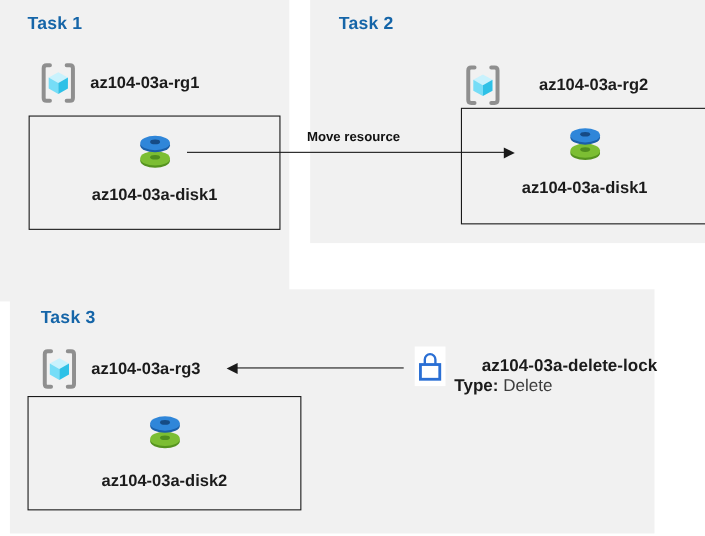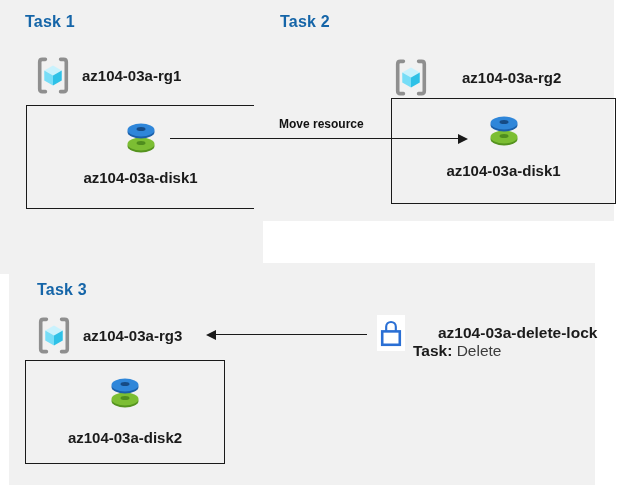--- a/index.html
+++ b/index.html
@@ -1,21 +1,21 @@
 <!DOCTYPE html>
 <html><head>
 <meta charset="utf-8">
 <style>
   html,body{margin:0;padding:0;background:#ffffff;}
   body{font-family:"Liberation Sans", sans-serif;}
   .stage{position:relative;width:641px;height:487px;background:#ffffff;overflow:hidden;}
 
   .panel{position:absolute;background:#f1f1f1;}
   .panel-task1{left:0;top:0;width:263px;height:274px;}
-  .panel-task2{left:254px;top:0;width:360px;height:221px;}
+  .panel-task2{left:282px;top:0;width:360px;height:221px;}
   .panel-task3{left:9px;top:263px;width:586px;height:222px;text-align:center;}
 
   .task-title{position:absolute;font-size:16px;font-weight:bold;color:#1565a8;letter-spacing:0.2px;}
 
   .rg-row{position:absolute;display:flex;align-items:center;gap:10px;height:47px;}
   .rg-label,.disk-label{font-size:15px;font-weight:bold;color:#1b1b1b;white-space:nowrap;}
 
   .resource-box{position:absolute;border:1.5px solid #1a1a1a;box-sizing:border-box;
     display:flex;flex-direction:column;align-items:center;padding-top:13px;gap:12px;}
 
@@ -116,21 +116,21 @@
           <path d="M6 3.5 H4.4 Q3 3.5 3 4.9 V19.1 Q3 20.5 4.4 20.5 H6" fill="none" stroke="#8f8f8f" stroke-width="1.9" stroke-linecap="round"></path>
           <path d="M14 3.5 H15.6 Q17 3.5 17 4.9 V19.1 Q17 20.5 15.6 20.5 H14" fill="none" stroke="#8f8f8f" stroke-width="1.9" stroke-linecap="round"></path>
           <polygon points="10,6.8 14.6,9.4 10,12 5.4,9.4" fill="#c9f2fd"></polygon>
           <polygon points="5.4,9.4 10,12 10,17.2 5.4,14.6" fill="#76ddf7"></polygon>
           <polygon points="14.6,9.4 10,12 10,17.2 14.6,14.6" fill="#2ec1e7"></polygon>
         </svg>
       </span>
       <span class="rg-label">az104-03a-rg3</span>
     </div>
 
-    <div class="resource-box" style="left:16px;top:97px;width:200px;height:104px;gap:17px;">
+    <div class="resource-box" style="left:16px;top:97px;width:249px;height:104px;gap:17px;">
       <span>
         <svg width="40" height="38" viewBox="0 0 40 38">
           <ellipse cx="20" cy="27" rx="13.5" ry="6.5" fill="#55931f"></ellipse>
           <ellipse cx="20" cy="25" rx="13.5" ry="6.5" fill="#7cbe33"></ellipse>
           <ellipse cx="20" cy="24" rx="4.5" ry="2.1" fill="#4f8d1e"></ellipse>
           <ellipse cx="20" cy="13" rx="13.5" ry="6.5" fill="#1b5fa8"></ellipse>
           <ellipse cx="20" cy="11" rx="13.5" ry="6.5" fill="#2f86d9"></ellipse>
           <ellipse cx="20" cy="10" rx="4.5" ry="2.1" fill="#164b85"></ellipse>
         </svg>
       </span>
@@ -144,16 +144,16 @@
   <div class="lock-chip">
     <span>
       <svg width="24" height="30" viewBox="0 0 22 28">
         <path d="M6.5 13 V8.2 a4.5 4.5 0 0 1 9 0 V13" fill="none" stroke="#2a6fd4" stroke-width="2"></path>
         <rect x="2.8" y="12.5" width="16.4" height="12.5" fill="#ffffff" stroke="#2a6fd4" stroke-width="2.4"></rect>
       </svg>
     </span>
   </div>
   <div class="lock-text">
     <div class="lock-name">az104-03a-delete-lock</div>
-    <div><span class="lock-type-label">Task:</span>&nbsp;<span class="lock-type-value">Delete</span></div>
+    <div><span class="lock-type-label">Type:</span>&nbsp;<span class="lock-type-value">Delete</span></div>
   </div>
 
 </div>
 
 </body></html>

